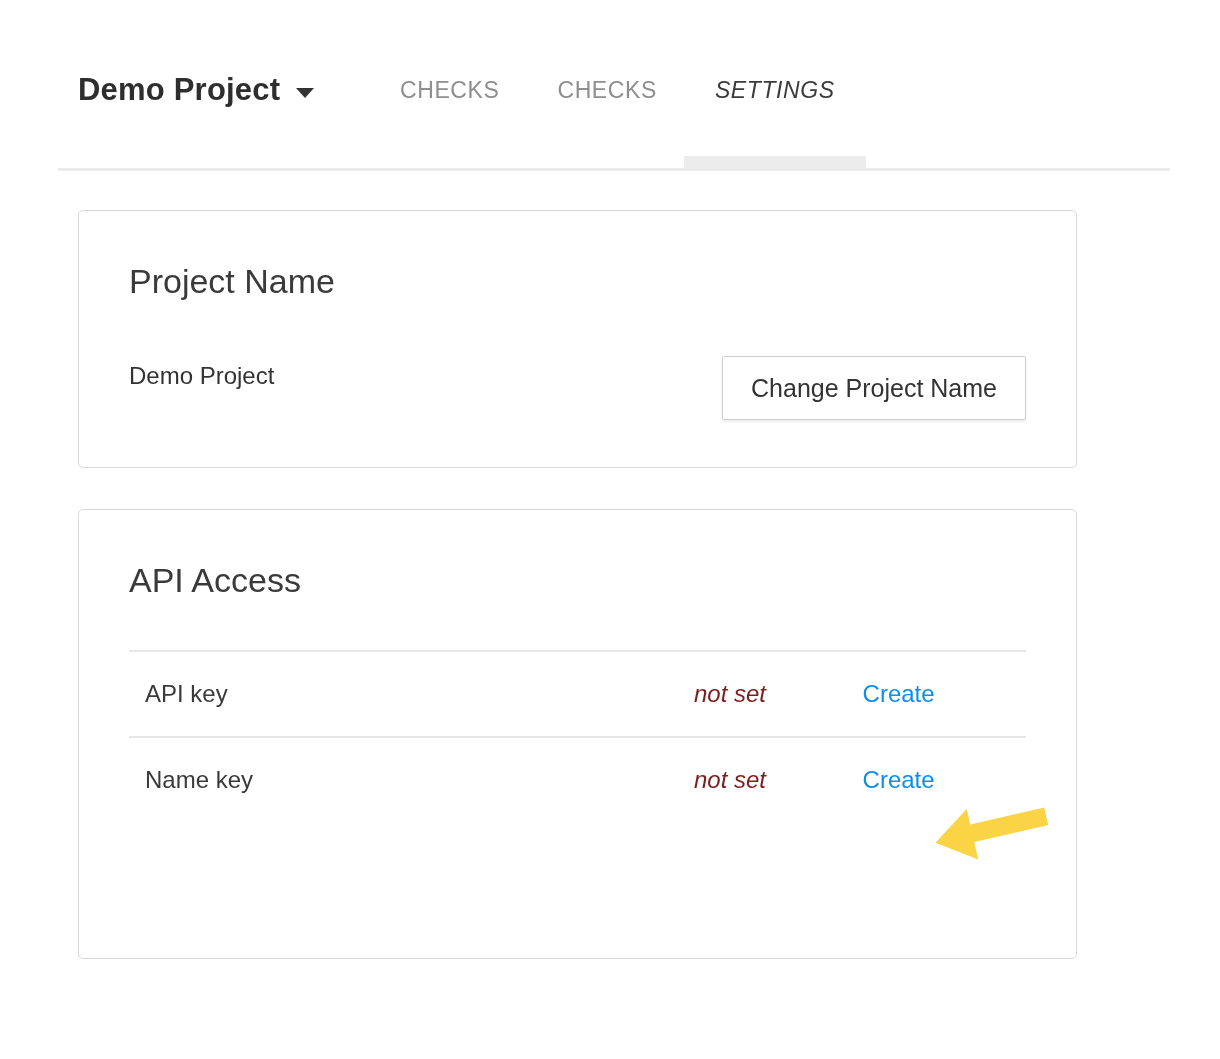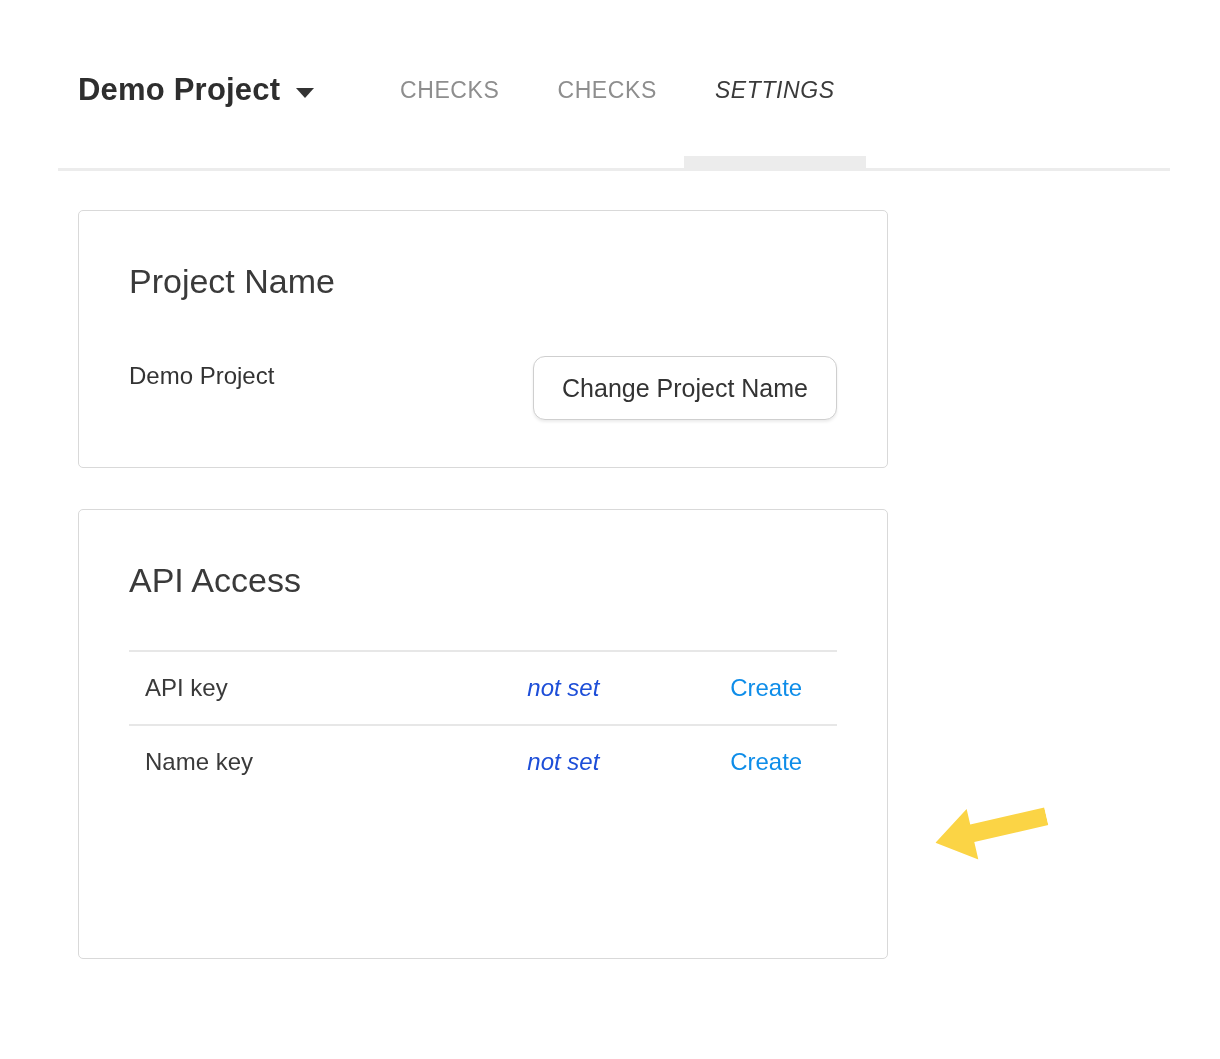--- a/index.html
+++ b/index.html
@@ -52,21 +52,21 @@
     top: 81px; height: 12px;
     background: #ececec;
   }
   .nav-underline {
     position: absolute;
     left: 58px; top: 168px; width: 1112px; height: 3px;
     background: #ececec;
   }
 
   
-  .content { position: absolute; top: 210px; left: 78px; width: 810px; }
+  .content { position: absolute; top: 210px; left: 78px; width: 999px; }
   .card {
     background: #fff;
     border: 1px solid #d9d9d9;
     border-radius: 5px;
     padding: 50px;
   }
   .card h2 {
     font-size: 34px; font-weight: 400; color: #3a3a3a;
     line-height: 40px;
   }
@@ -82,40 +82,40 @@
     font-size: 24px; color: #333;
     transform: translateY(-12px);
   }
   .btn-default {
     height: 64px;
     padding: 0 28px;
     font-family: "Liberation Sans", sans-serif;
     font-size: 25px; color: #333;
     background: #fff;
     border: 1px solid #cfcfcf;
-    border-radius: 12px;
+    border-radius: 2px;
     box-shadow: 0 2px 3px rgba(0,0,0,0.08);
     cursor: pointer;
   }
 
   
   .api-table {
     width: 100%;
     margin-top: 50px;
     border-collapse: collapse;
   }
   .api-table td {
     border-top: 2px solid #e7e7e7;
-    padding: 22px 16px;
+    padding: 28px 16px;
     font-size: 24px;
     vertical-align: middle;
   }
   .api-table td.col-label { width: 54%; color: #3a3a3a; }
-  .api-table td.col-value { width: 26%; color: #1d4ed8; font-style: italic; }
-  .api-table td.col-action { width: 20%; text-align: center; }
+  .api-table td.col-value { width: 26%; color: #7f1d1d; font-style: italic; text-align: center; }
+  .api-table td.col-action { width: 20%; text-align: left; }
   .api-table a.create-link {
     color: #0e8de9; text-decoration: none; cursor: pointer;
   }
 
   
   .annotation-arrow {
     position: absolute;
     left: 934px; top: 804px;
     width: 114px; height: 52px;
     transform: rotate(-13deg);

